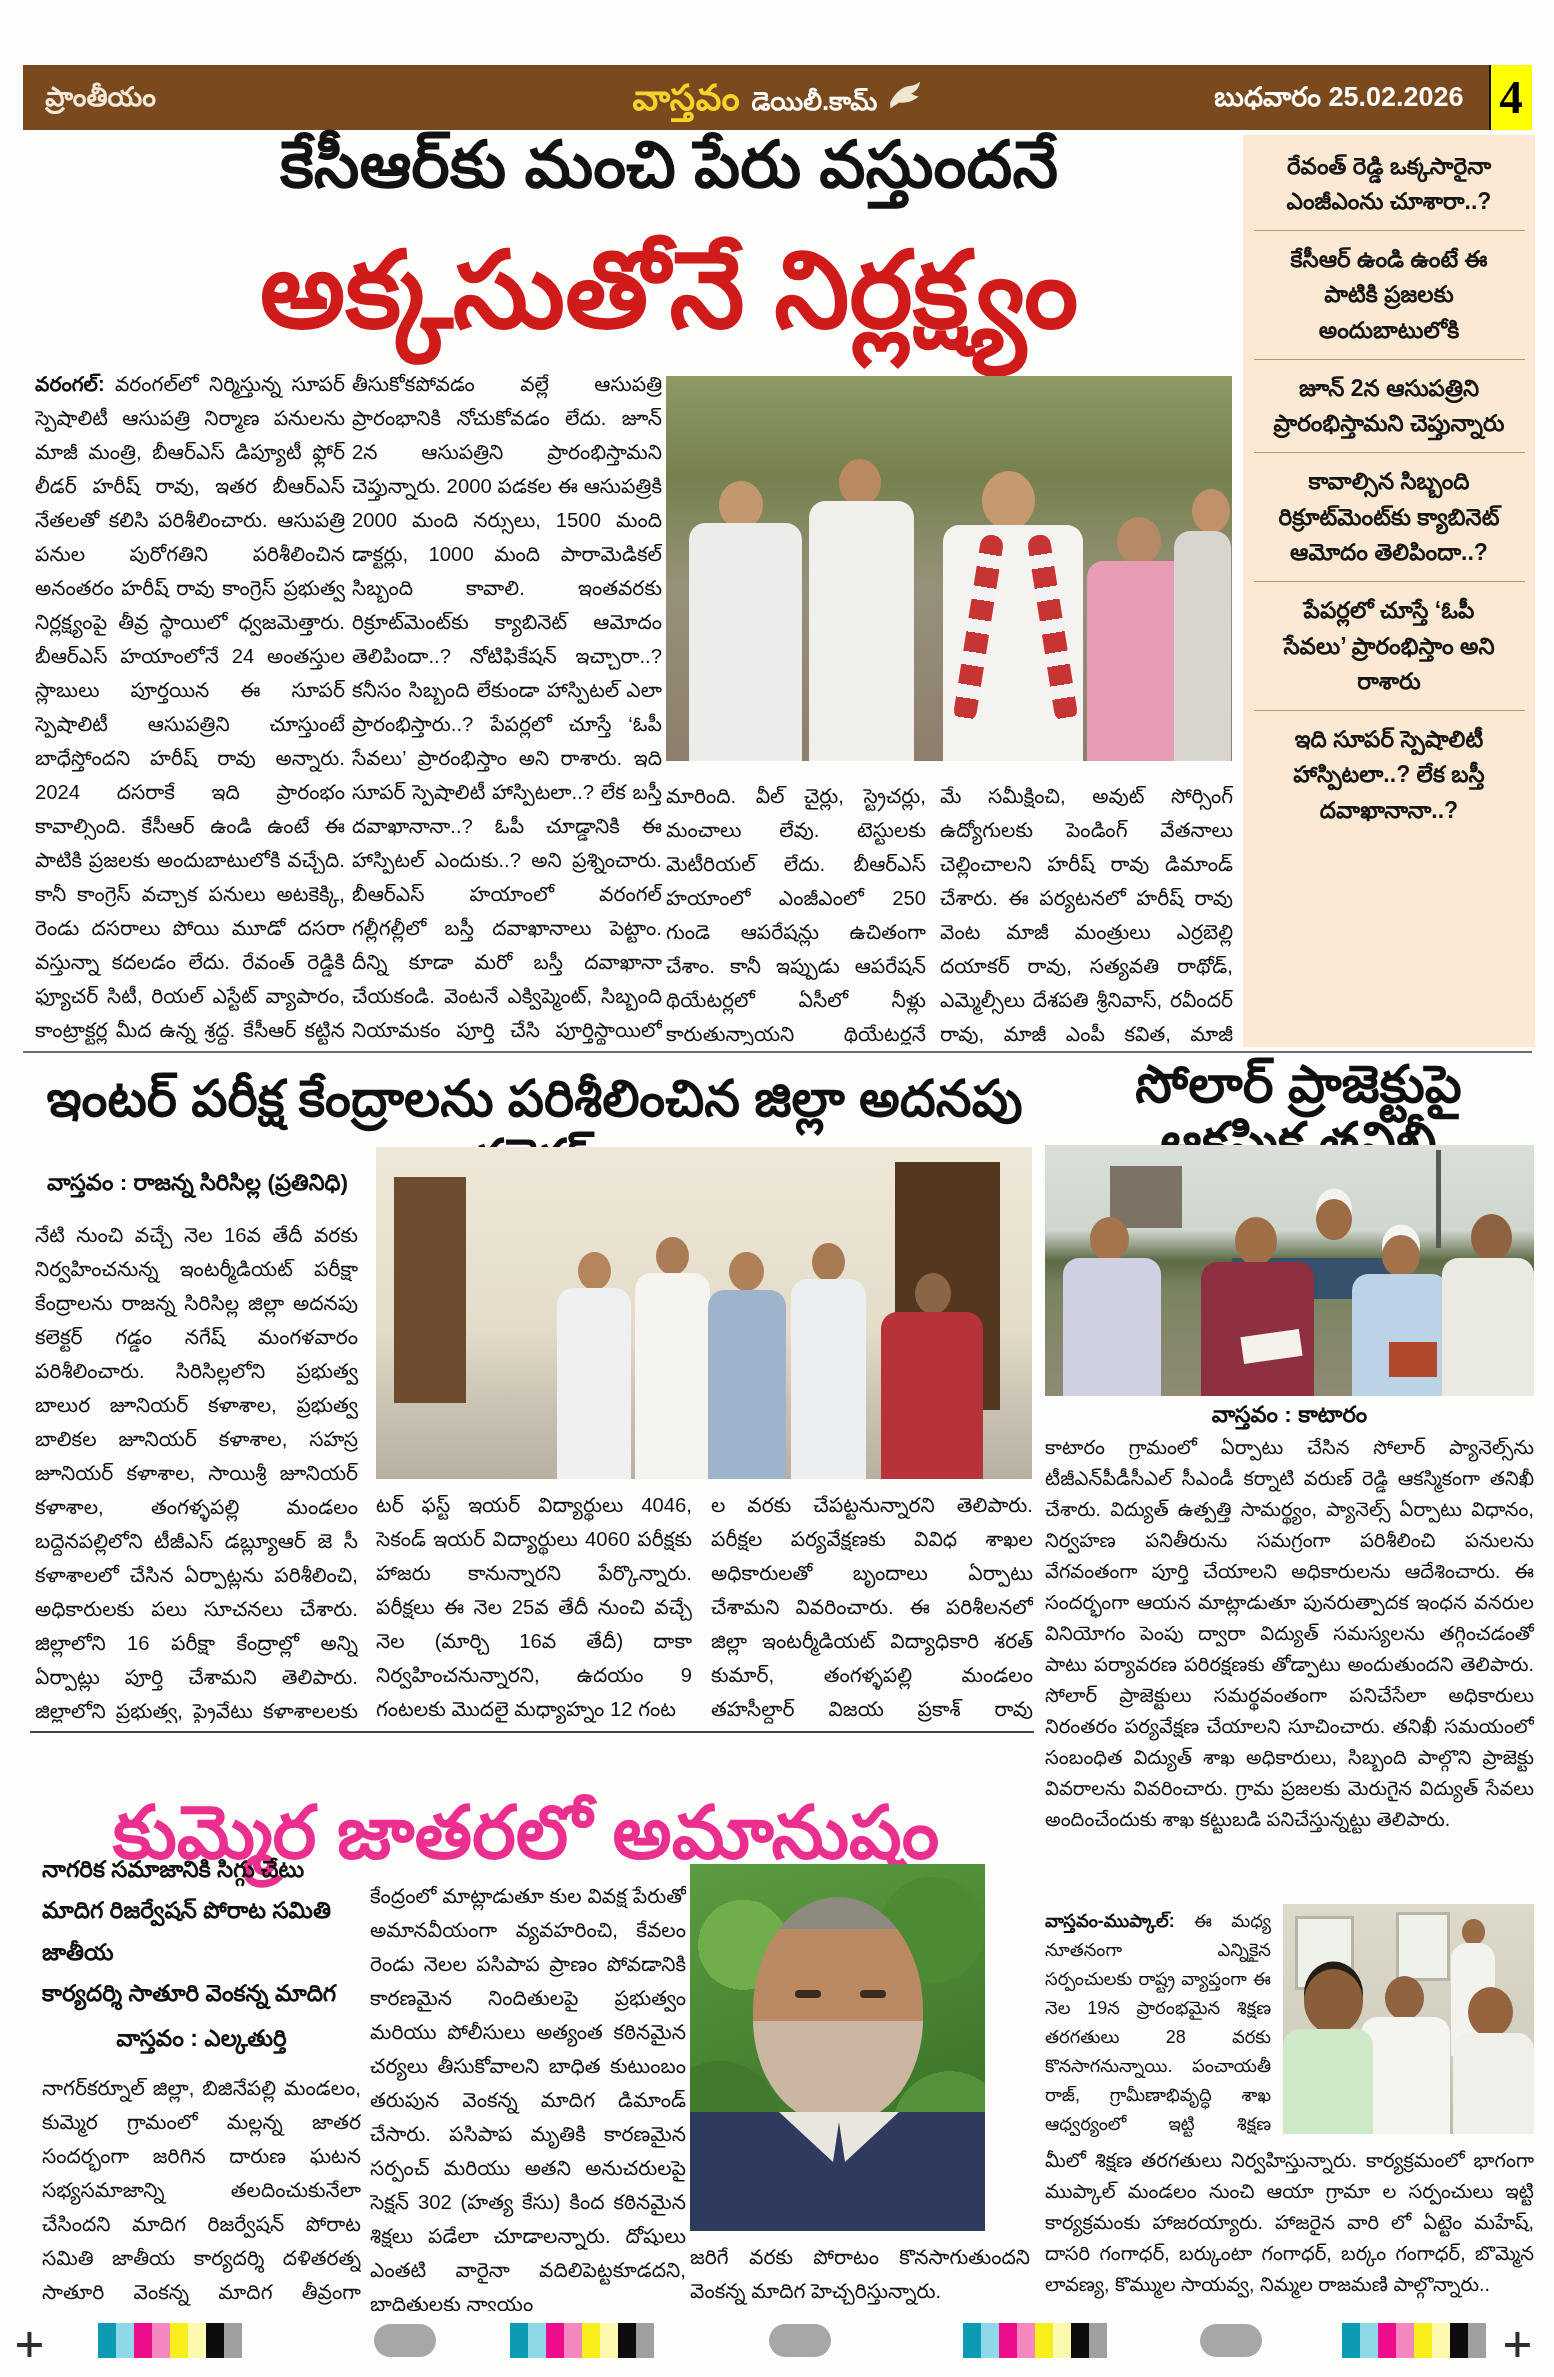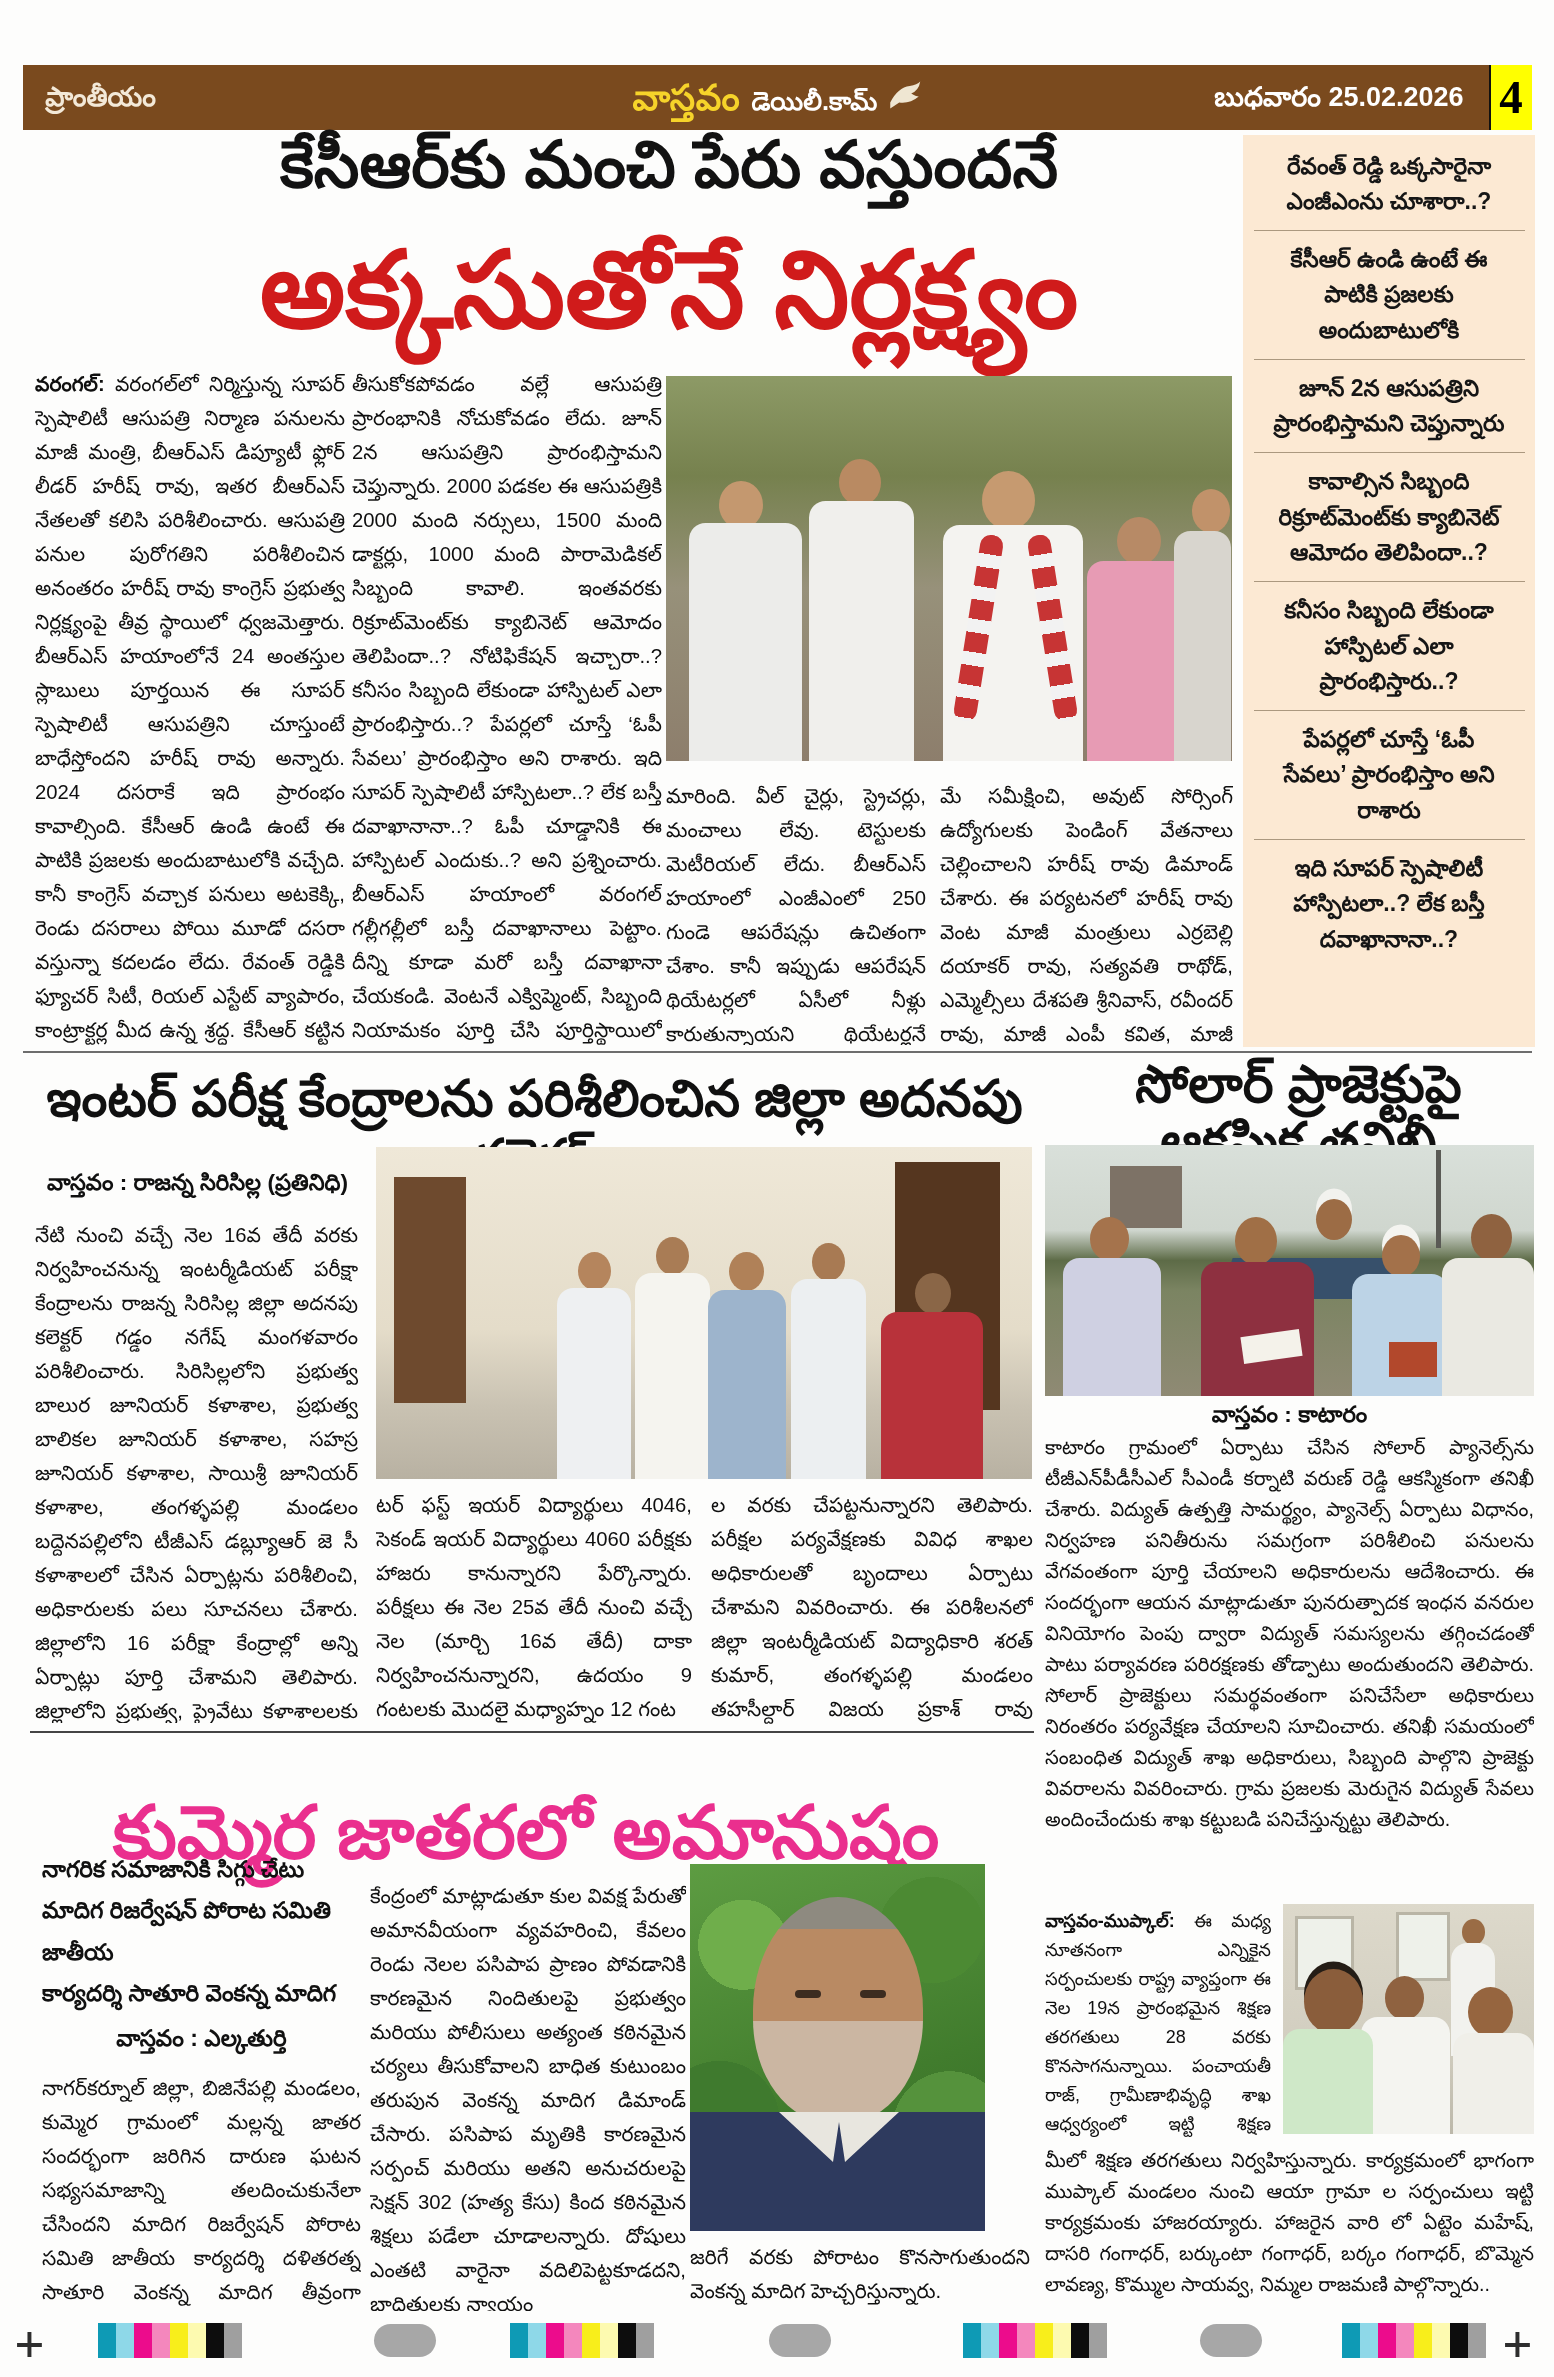--- a/index.html
+++ b/index.html
@@ -69,21 +69,20 @@
   </div>
 
   <div class="kicker">కేసీఆర్‌కు మంచి పేరు వస్తుందనే</div>
   <div class="bigred">అక్కసుతోనే నిర్లక్ష్యం</div>
 
   <div id="sbar">
     <div class="it">రేవంత్ రెడ్డి ఒక్కసారైనా ఎంజీఎంను చూశారా..?</div>
     <div class="it">కేసీఆర్ ఉండి ఉంటే ఈ పాటికి ప్రజలకు అందుబాటులోకి</div>
     <div class="it">జూన్ 2న ఆసుపత్రిని ప్రారంభిస్తామని చెప్తున్నారు</div>
     <div class="it">కావాల్సిన సిబ్బంది రిక్రూట్‌మెంట్‌కు క్యాబినెట్ ఆమోదం తెలిపిందా..?</div>
-    <div class="it">కనీసం సిబ్బంది లేకుండా హాస్పిటల్ ఎలా ప్రారంభిస్తారు..?</div>
     <div class="it">పేపర్లలో చూస్తే ‘ఓపీ సేవలు’ ప్రారంభిస్తాం అని రాశారు</div>
     <div class="it">ఇది సూపర్ స్పెషాలిటీ హాస్పిటలా..? లేక బస్తీ దవాఖానానా..?</div>
 
   </div>
 
   <div class="col" style="left:35px;top:367px;width:310px;height:678px;">
     <b>వరంగల్:</b><span> వరంగల్‌లో నిర్మిస్తున్న సూపర్ స్పెషాలిటీ ఆసుపత్రి నిర్మాణ పనులను మాజీ మంత్రి, బీఆర్ఎస్ డిప్యూటీ ఫ్లోర్ లీడర్ హరీష్ రావు, ఇతర బీఆర్ఎస్ నేతలతో కలిసి పరిశీలించారు. ఆసుపత్రి పనుల పురోగతిని పరిశీలించిన అనంతరం హరీష్ రావు కాంగ్రెస్ ప్రభుత్వ నిర్లక్ష్యంపై తీవ్ర స్థాయిలో ధ్వజమెత్తారు. బీఆర్ఎస్ హయాంలోనే 24 అంతస్తుల స్లాబులు పూర్తయిన ఈ సూపర్ స్పెషాలిటీ ఆసుపత్రిని చూస్తుంటే బాధేస్తోందని హరీష్ రావు అన్నారు. 2024 దసరాకే ఇది ప్రారంభం కావాల్సింది. కేసీఆర్ ఉండి ఉంటే ఈ పాటికి ప్రజలకు అందుబాటులోకి వచ్చేది. కానీ కాంగ్రెస్ వచ్చాక పనులు అటకెక్కి, రెండు దసరాలు పోయి మూడో దసరా వస్తున్నా కదలడం లేదు. రేవంత్ రెడ్డికి ఫ్యూచర్ సిటీ, రియల్ ఎస్టేట్ వ్యాపారం, కాంట్రాక్టర్ల మీద ఉన్న శ్రద్ధ. కేసీఆర్ కట్టిన ఈ హెల్త్ సిటీ మీద లేదు. ఫ్యూచర్ సిటీకి పెట్టిన శ్రద్ధలో 10 శాతం పెట్టినా ఈ పనులు ఎప్పుడో పూర్తయ్యేవి. రోగుల బంధువుల కోసం కేసీఆర్ ధర్మశాల నిర్మించాలని నిర్ణయిస్తే, కాంగ్రెస్ ప్రభుత్వం దాన్ని సగానికి సగం తగ్గించింది. రోడ్ నెట్‌వర్క్, ఎలివేషన్ వర్క్స్ అన్నీ తగ్గించేశారు. కేసీఆర్‌కు మంచి పేరు వస్తుందనే అక్కసుతోనే ఈ నిర్లక్ష్యం. ఈ హెల్త్ సిటీకి ఎన్ని నిధులు కావాలో బీఆర్ఎస్ ప్రభుత్వమే సమకూర్చి పెట్టింది.</span>
     
     
   </div>

